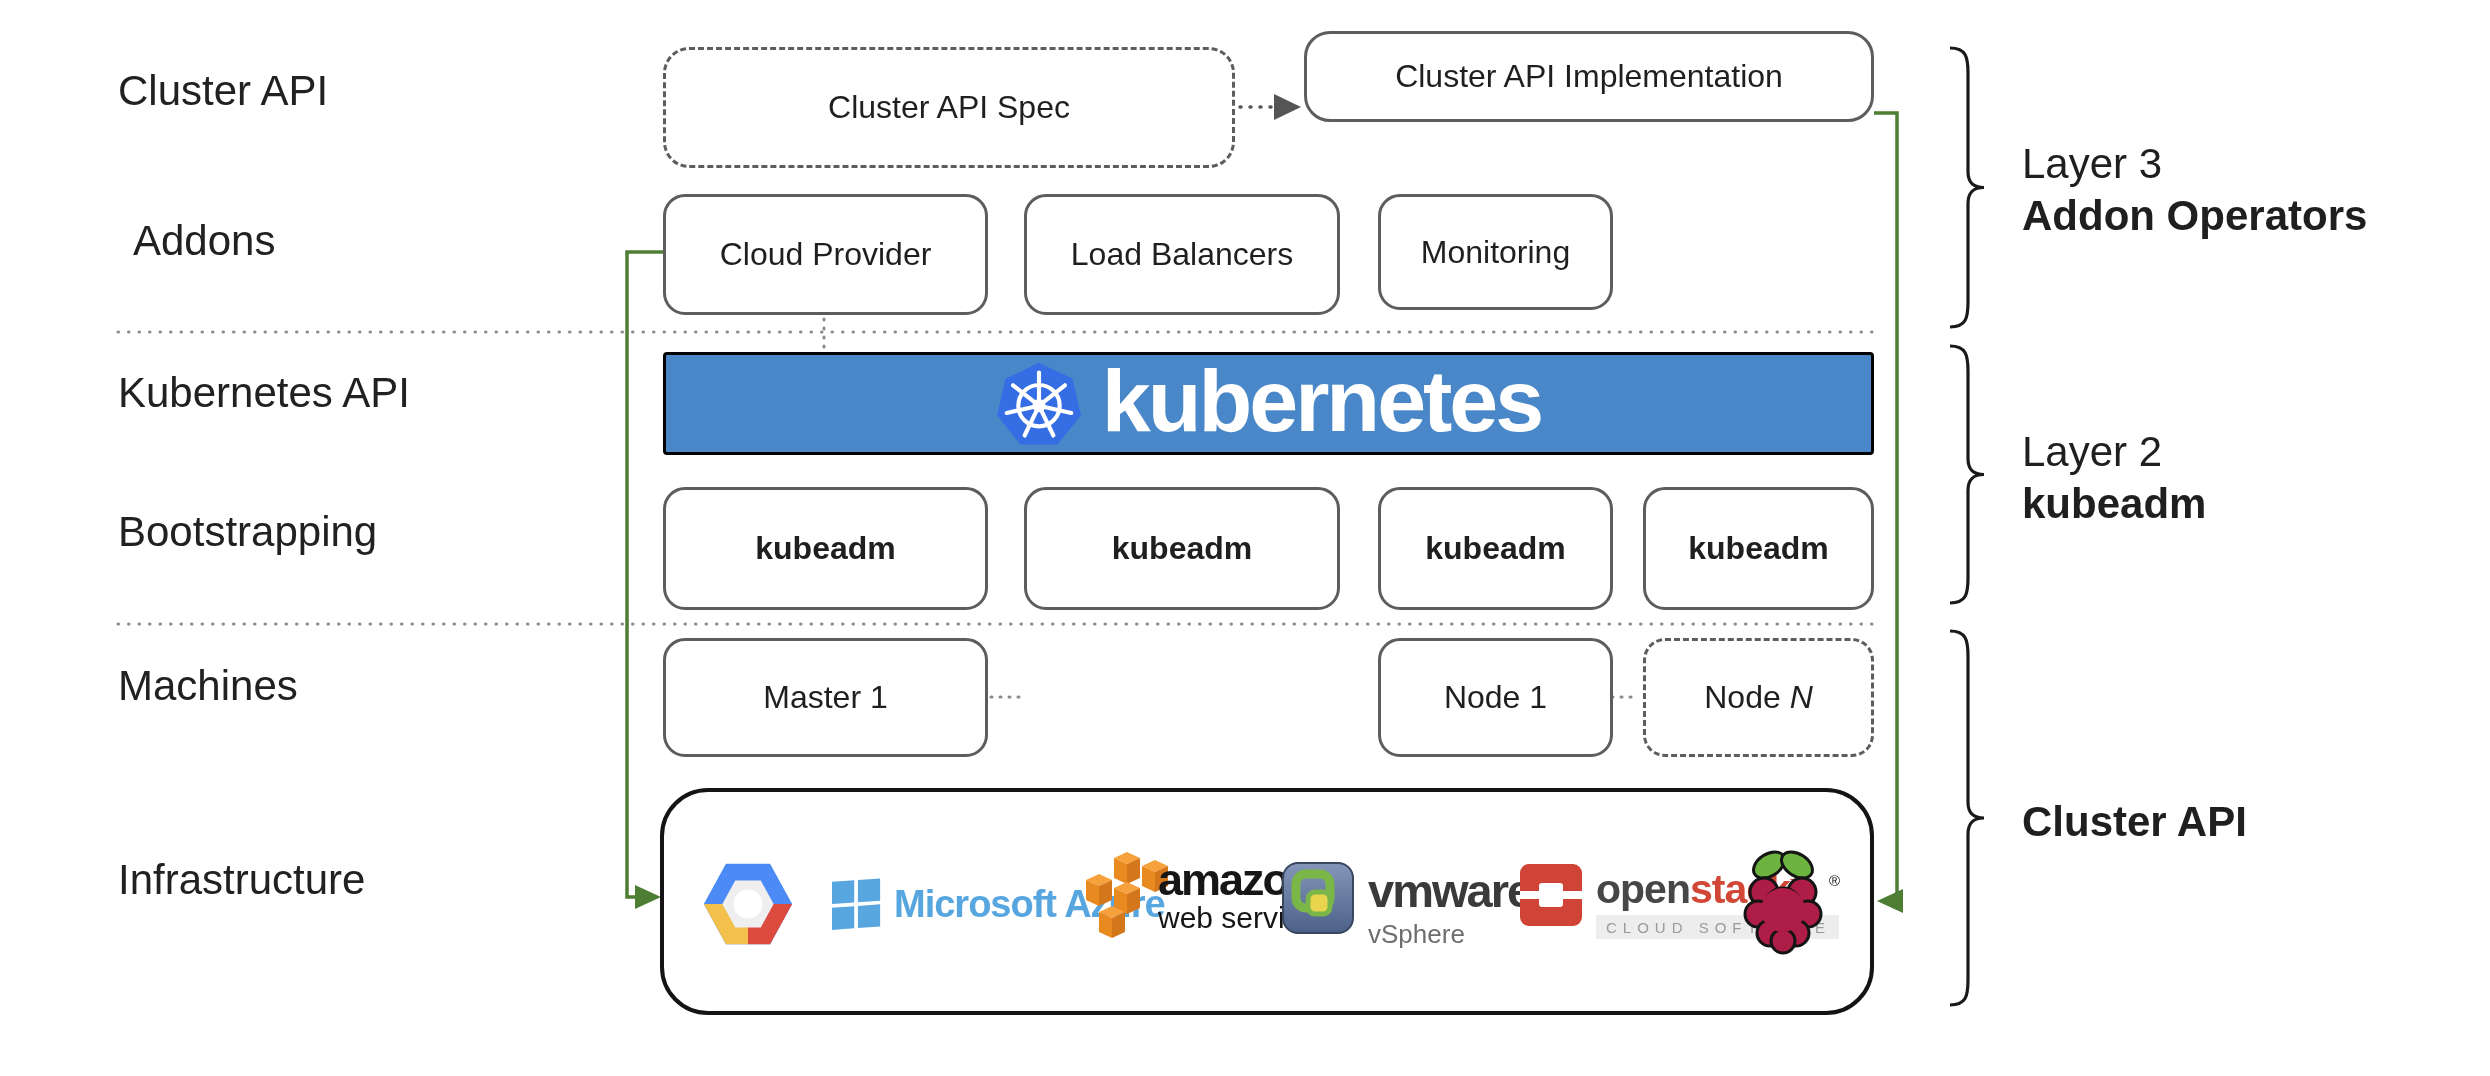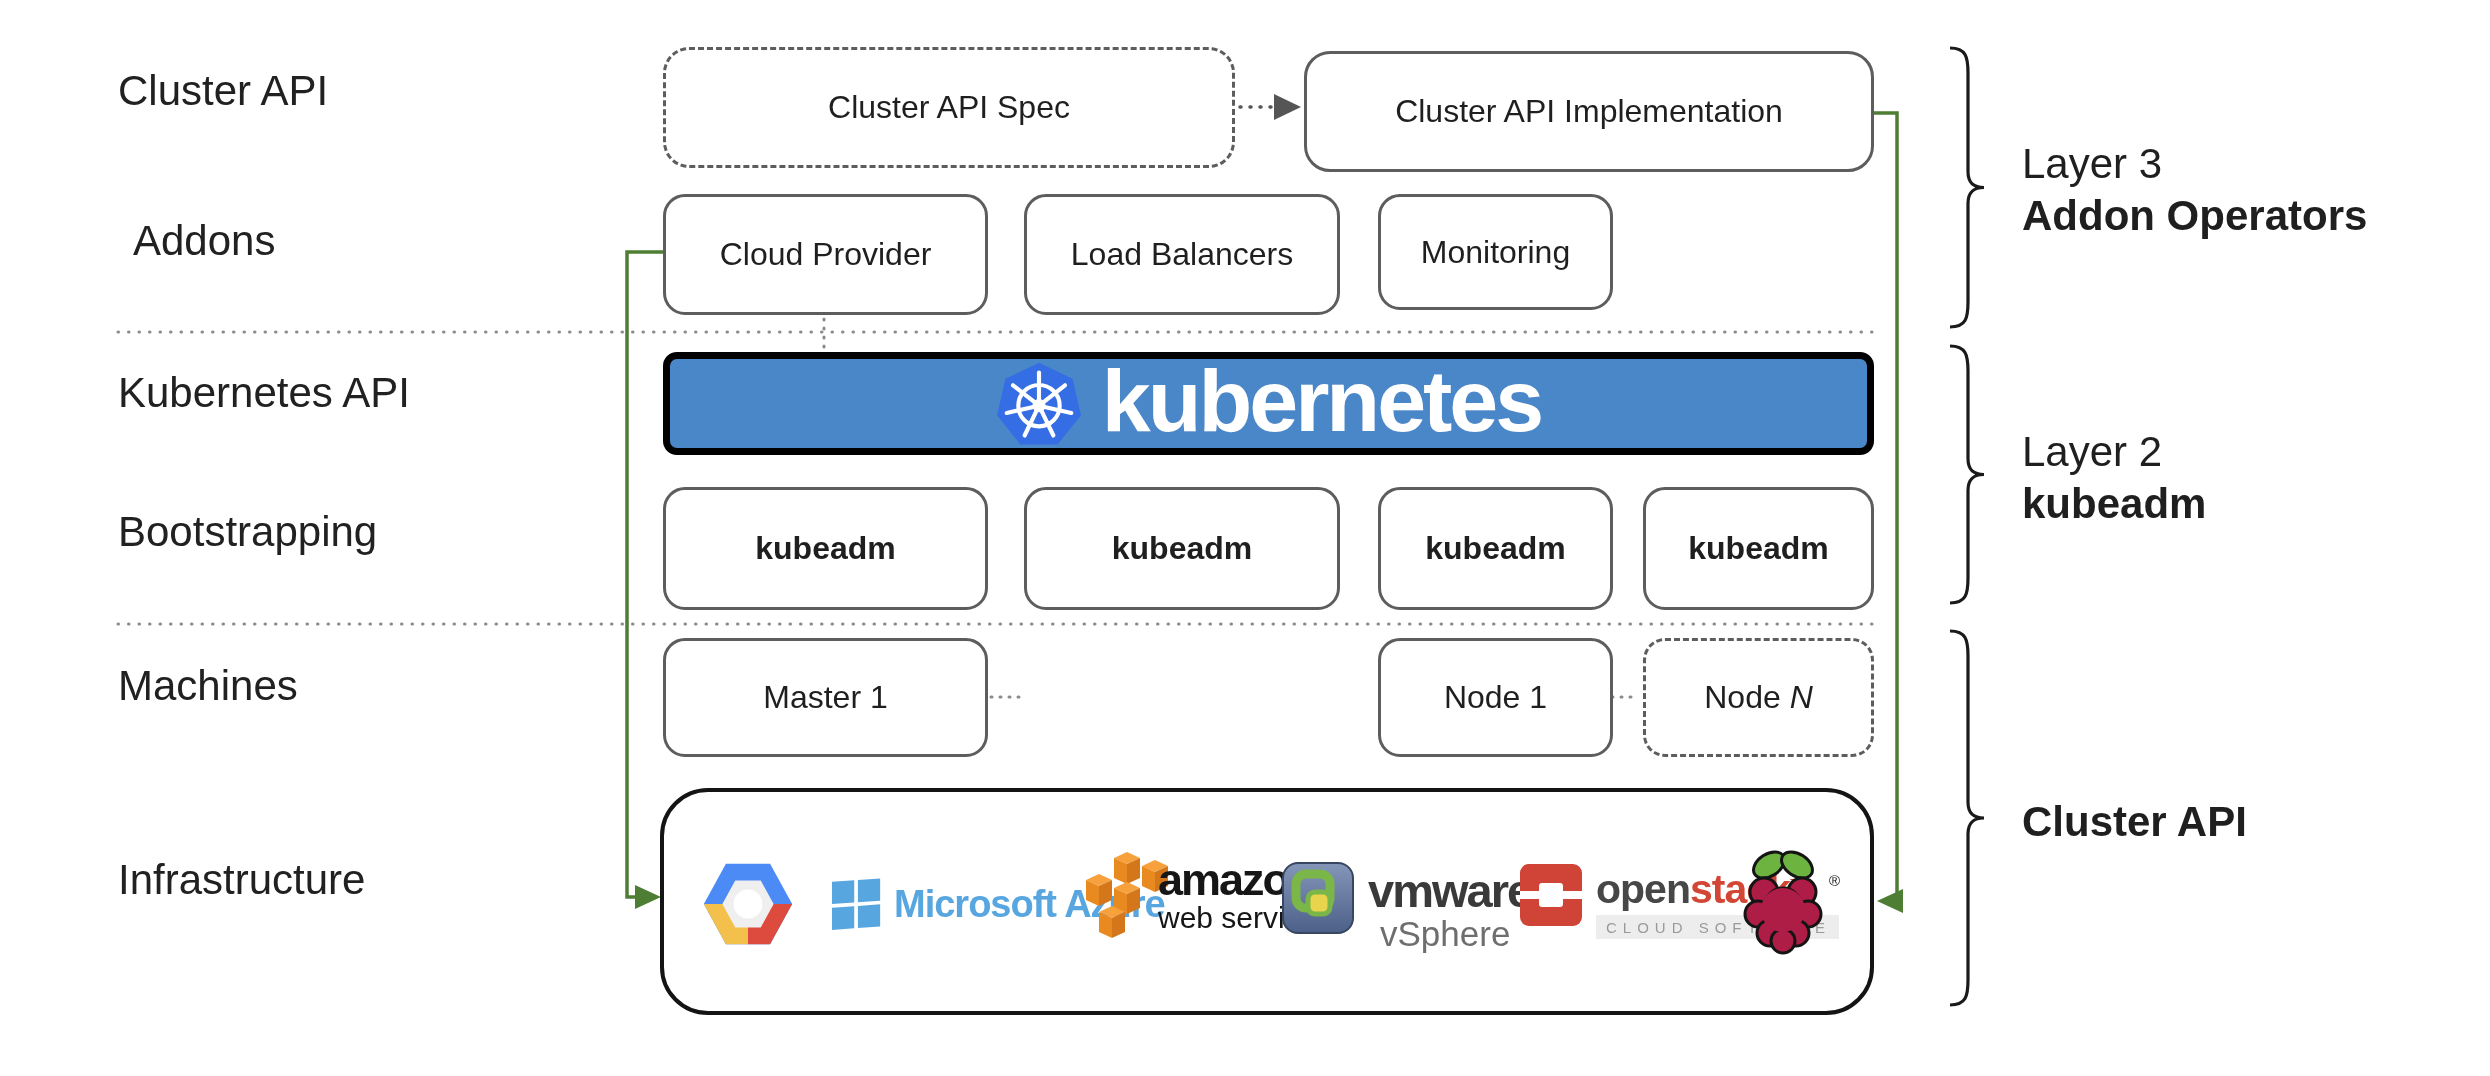--- a/index.html
+++ b/index.html
@@ -16,42 +16,42 @@
     position:absolute;box-sizing:border-box;background:#ffffff;
     border:3px solid #5d5d5d;border-radius:22px;
     display:flex;align-items:center;justify-content:center;
     font-size:32px;color:#1f1f1f;white-space:nowrap;
   }
   .box.dashed{border-style:dashed;}
   .box.big{border-radius:26px;}
   .box.bold{font-weight:bold;}
   .banner{
     position:absolute;box-sizing:border-box;background:#4a87c8;
-    border:7px solid #000000;border-radius:14px;
+    border:3px solid #000000;border-radius:4px;
     display:flex;align-items:center;justify-content:center;gap:20px;
   }
   .wordmark{
     font-size:88px;font-weight:bold;color:#ffffff;letter-spacing:-3px;
     transform:translateY(-3px);
   }
   .infra{
     position:absolute;box-sizing:border-box;background:#ffffff;
     border:4px solid #141414;border-radius:48px;
   }
   .logo{position:absolute;}
   .layerlabel{
     position:absolute;transform:translateY(-50%);line-height:52px;font-size:42px;white-space:nowrap;
   }
   .layerlabel .l2{font-weight:bold;}
   .azure-text{font-size:38px;font-weight:600;color:#58a6e0;letter-spacing:-1px;}
   .aws-text1{font-size:45px;font-weight:bold;color:#161616;letter-spacing:-2px;line-height:44px;}
   .aws-text2{font-size:30px;color:#161616;letter-spacing:0;line-height:32px;}
   .vmw-text1{font-size:47px;font-weight:800;color:#3a3a3a;letter-spacing:-2px;line-height:46px;}
   .vmw-reg{font-size:16px;vertical-align:super;font-weight:400;color:#3a3a3a;}
-  .vmw-text2{font-size:35px;font-weight:300;color:#6e6e6e;line-height:40px;margin-left:12px;}
+  .vmw-text2{font-size:26px;font-weight:300;color:#6e6e6e;line-height:40px;}
   .os-text{font-size:41px;font-weight:bold;letter-spacing:-1px;line-height:40px;}
   .os-open{color:#474747;}
   .os-stack{color:#d24635;}
   .os-tm{font-size:13px;vertical-align:super;color:#d24635;font-weight:bold;}
   .os-band{margin-top:6px;background:#ededed;color:#9a9a9a;font-size:15px;letter-spacing:6px;
            padding:4px 8px 3px 10px;display:inline-block;}
   .nowrap{white-space:nowrap;}
 </style>
 </head>
 <body>
@@ -96,21 +96,21 @@
   </svg>
 
   <div class="rowlabel" style="left:118px;top:91px">Cluster API</div>
   <div class="rowlabel" style="left:133px;top:241px">Addons</div>
   <div class="rowlabel" style="left:118px;top:393px">Kubernetes API</div>
   <div class="rowlabel" style="left:118px;top:532px">Bootstrapping</div>
   <div class="rowlabel" style="left:118px;top:686px">Machines</div>
   <div class="rowlabel" style="left:118px;top:880px">Infrastructure</div>
 
   <div class="box big dashed" style="left:663px;top:47px;width:572px;height:121px">Cluster API Spec</div>
-  <div class="box big" style="left:1304px;top:51px;width:570px;height:121px">Cluster API Implementation</div>
+  <div class="box big" style="left:1304px;top:31px;width:570px;height:91px">Cluster API Implementation</div>
 
   <div class="box" style="left:663px;top:194px;width:325px;height:121px">Cloud Provider</div>
   <div class="box" style="left:1024px;top:194px;width:316px;height:121px">Load Balancers</div>
   <div class="box" style="left:1378px;top:194px;width:235px;height:116px">Monitoring</div>
 
   <div class="banner" style="left:663px;top:352px;width:1211px;height:103px">
     <svg width="86" height="86" viewBox="0 0 104 104">
       <polygon points="52,2 11.4,21.6 1.3,65.6 29.5,100.9 74.5,100.9 102.7,65.6 92.6,21.6" fill="#356de4"></polygon>
       <g stroke="#ffffff" stroke-width="5" stroke-linecap="round">
         <circle cx="52" cy="54" r="25" fill="none"></circle>

